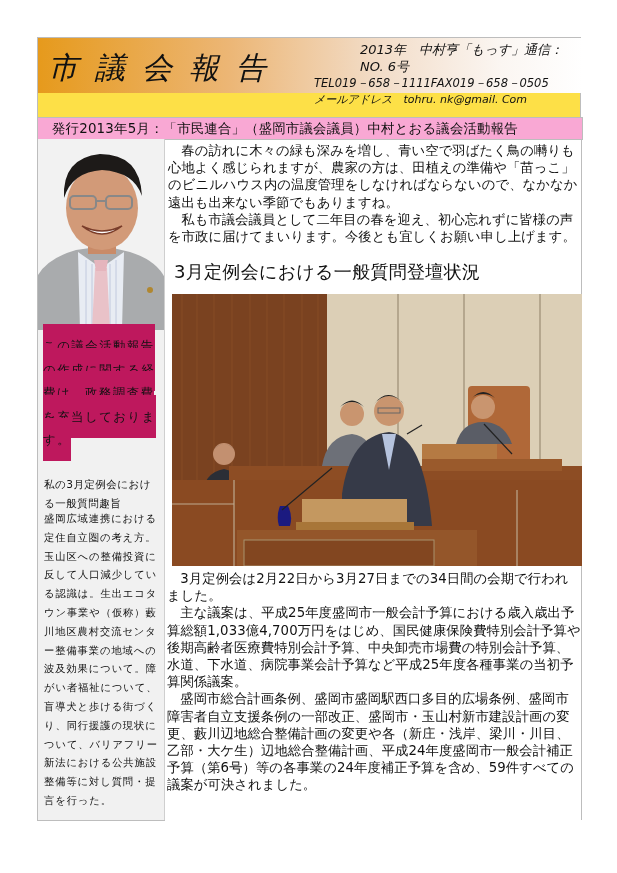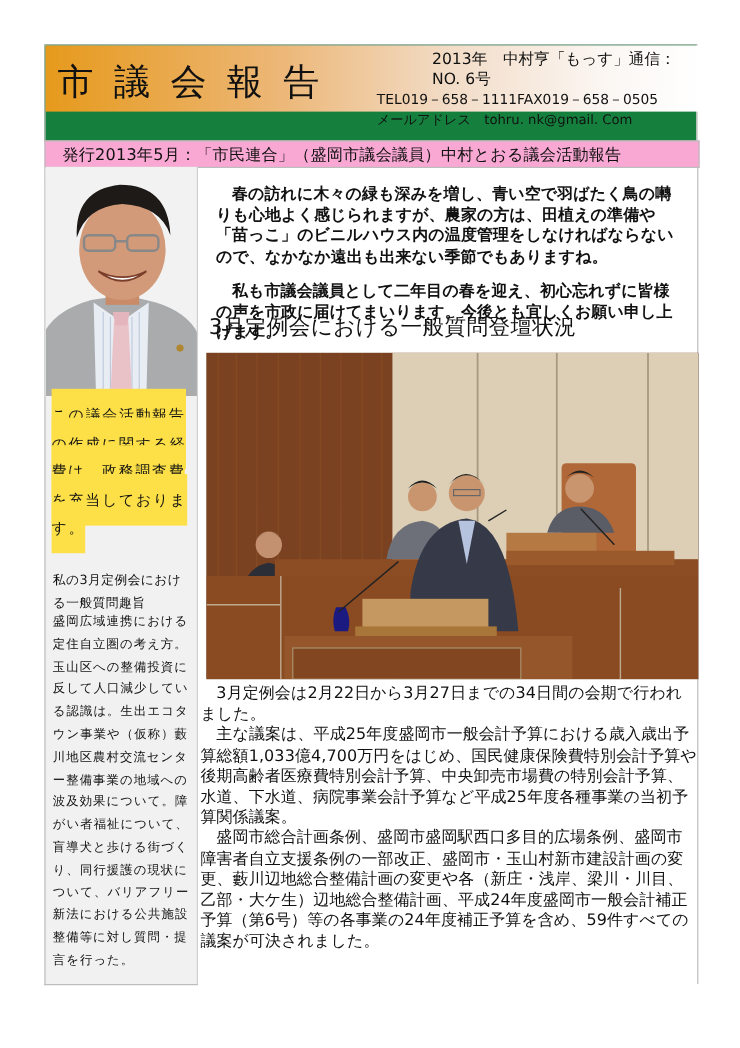--- a/index.html
+++ b/index.html
@@ -1,36 +1,36 @@
 <!DOCTYPE html>
 <html><head>
 <meta charset="utf-8">
 <style>
   html, body { margin:0; padding:0; background:#ffffff; }
   body { width:617px; height:873px; position:relative; overflow:hidden; font-family:"DejaVu Sans", "Liberation Sans", sans-serif; color:#111; }
   .page { position:absolute; left:37px; top:37px; width:544px; }
-  .header { position:relative; height:80px; border:1px solid #bdbdbd; border-bottom:none; background:#15803d; }
+  .header { position:relative; height:80px; border:1px solid #bdbdbd; border-bottom:none; background:#fde047;font-style:italic; }
   .title-band { position:absolute; left:0; top:0; width:545px; height:55px; background:linear-gradient(90deg,#e69a1c 0%,#ecb675 35%,#f2dcc7 62%,#fbf6f2 85%,#ffffff 100%); }
   .title { position:absolute; left:10px; top:10px; font-size:30px; letter-spacing:17px; font-weight:500; color:#111; font-family:"DejaVu Sans", sans-serif; }
   .info { position:absolute; left:276px; top:4px; font-size:11.2px; line-height:16.5px; color:#111; }
   .info .l1 { font-size:13px; font-weight:500;margin-left:46px; }
   .info .l2, .info .l3 { font-size:11.5px; }
   .info .l4 { font-size:11px; }
   .pubbar { position:absolute; left:37px; top:117px; width:544px; height:21px; border:1px solid #bdbdbd; background:#f9a8d4; }
   .pubbar span { position:absolute; left:14px; top:2px; font-size:13.4px; letter-spacing:0.2px; color:#111; white-space:nowrap; }
   .sidebar { position:absolute; left:37px; top:139px; width:127px; height:681px; background:#f1f1f1; border-left:1px solid #bdbdbd; border-bottom:1px solid #bdbdbd; }
   .photo-portrait { position:absolute; left:0; top:1px; width:127px; height:190px; background:linear-gradient(180deg,#f4f4f4 0%,#ececec 100%); overflow:hidden; }
   .yellow-box { position:absolute; left:5px; top:195px; width:120px; font-size:12.4px; line-height:23.5px; }
-  .yellow-box .hl { background:#fde047; padding:14px 0; letter-spacing:1.5px; box-decoration-break:clone; -webkit-box-decoration-break:clone; }
+  .yellow-box .hl { background:#be185d; padding:14px 0; letter-spacing:1.5px; box-decoration-break:clone; -webkit-box-decoration-break:clone; }
   .side-title { position:absolute; left:6px; top:336px; width:118px; font-size:10.6px; line-height:18.5px; letter-spacing:0.4px; }
   .side-body { position:absolute; left:6px; top:370px; width:118px; font-size:10.3px; line-height:18.8px; letter-spacing:0.9px; }
   .main-border { position:absolute; left:581px; top:139px; width:1px; height:681px; background:#bdbdbd; }
   .col-divider { position:absolute; left:164px; top:139px; width:1px; height:681px; background:#cfcfcf; }
   .intro { position:absolute; left:168px; top:142px; width:412px; font-size:13.3px; line-height:17.2px; letter-spacing:0.1px; }
-  .intro p { margin:12px; text-indent:1em;font-weight:bold; }
+  .intro p { margin:0; text-indent:1em; }
   .intro p.second { margin-top:0; }
   .section-title { position:absolute; left:174px; top:260px; font-size:18px; letter-spacing:0.3px; color:#111; }
   .photo-session { position:absolute; left:172px; top:294px; width:410px; height:272px; overflow:hidden; background:#6b3a18; }
   .body-text { position:absolute; left:167px; top:570px; width:414px; font-size:13.3px; line-height:17.2px; letter-spacing:0.1px; }
   .body-text p { margin:0; text-indent:1em; }
 </style>
 </head>
 <body>
 
 <div class="page">

